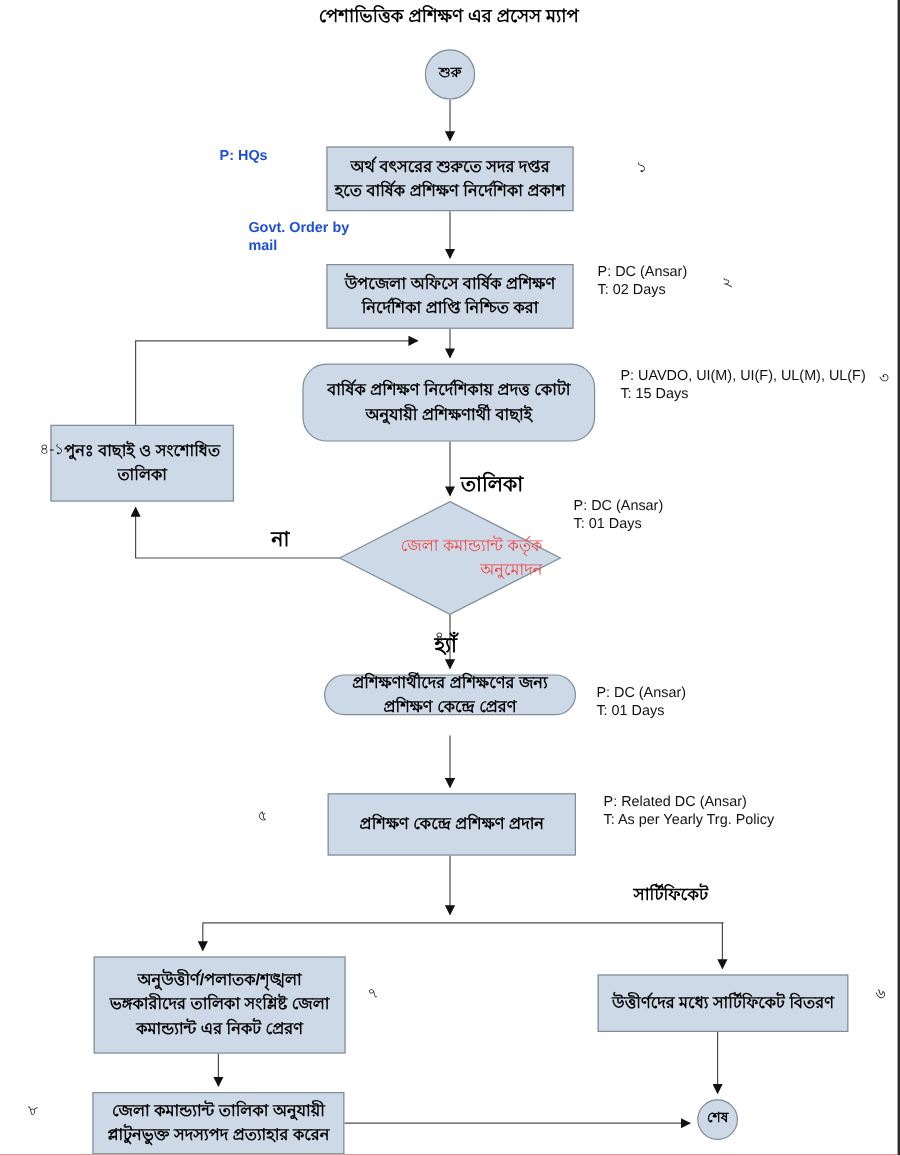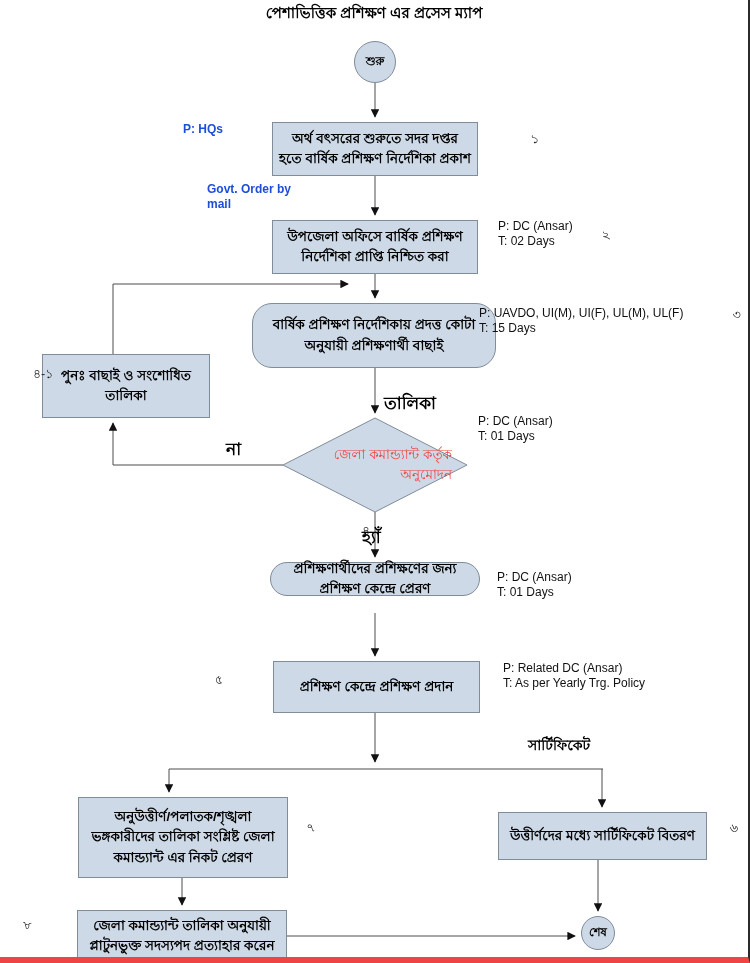--- a/index.html
+++ b/index.html
@@ -1,19 +1,19 @@
 <!DOCTYPE html>
 <html><head>
 <meta charset="utf-8">
 <style>
   html,body{margin:0;padding:0;background:#ffffff;}
   body{font-family:"Liberation Sans","DejaVu Sans",sans-serif;}
   #canvas{
     position:relative;width:750px;height:963px;background:#ffffff;
-    border-right:2px solid #2b2b2b;border-bottom:6px solid #ef4444;
+    border-right:2px solid #2b2b2b;border-bottom:1px solid #ef4444;
     box-sizing:border-box;overflow:hidden;color:#000;
   }
   .title{
     position:absolute;left:0;right:0;top:1px;text-align:center;
     font-size:15px;font-weight:700;color:#000;
   }
   .wires{position:absolute;left:0;top:0;pointer-events:none;}
   .node{
     position:absolute;background:#cdd9e6;border:1px solid #7f8c99;
     display:flex;align-items:center;justify-content:center;text-align:center;
@@ -77,21 +77,21 @@
   </div>
 
   <div class="node" style="left:272px;top:220px;width:206px;height:54px;">
     <span>উপজেলা অফিসে বার্ষিক প্রশিক্ষণ নির্দেশিকা প্রাপ্তি নিশ্চিত করা</span>
   </div>
 
   <div class="node" style="left:252px;top:303px;width:244px;height:65px;border-radius:20px;">
     <span>বার্ষিক প্রশিক্ষণ নির্দেশিকায় প্রদত্ত কোটা অনুযায়ী প্রশিক্ষণার্থী বাছাই</span>
   </div>
 
-  <div class="node" style="left:42px;top:354px;width:168px;height:64px;">
+  <div class="node" style="left:42px;top:354px;width:153px;height:64px;">
     <span>পুনঃ বাছাই ও সংশোধিত তালিকা</span>
   </div>
 
   <div class="diamond-text" style="left:298px;top:431px;width:154px;height:68px;">
     <span>জেলা কমান্ড্যান্ট কর্তৃক অনুমোদন</span>
   </div>
 
   <div class="node" style="left:270px;top:562px;width:210px;height:33px;border-radius:18px;">
     <span>প্রশিক্ষণার্থীদের প্রশিক্ষণের জন্য প্রশিক্ষণ কেন্দ্রে প্রেরণ</span>
   </div>
@@ -117,21 +117,21 @@
   <div class="ann bold" style="left:207px;top:182px;">
     <div>Govt. Order by</div>
     <div>mail</div>
   </div>
 
   <div class="ann" style="left:498px;top:219px;">
     <div>P: DC (Ansar)</div>
     <div>T: 02 Days</div>
   </div>
 
-  <div class="ann" style="left:479px;top:306px;">
+  <div class="ann" style="left:517px;top:306px;">
     <div>P: UAVDO, UI(M), UI(F), UL(M), UL(F)</div>
     <div>T: 15 Days</div>
   </div>
 
   <div class="ann" style="left:478px;top:414px;">
     <div>P: DC (Ansar)</div>
     <div>T: 01 Days</div>
   </div>
 
   <div class="ann" style="left:497px;top:570px;">

